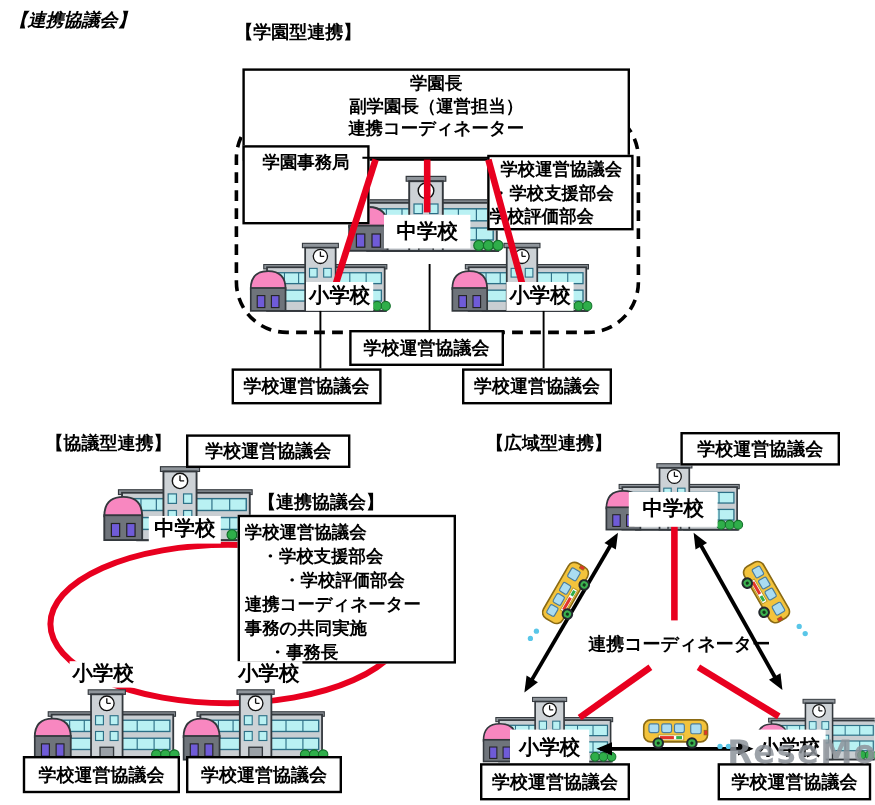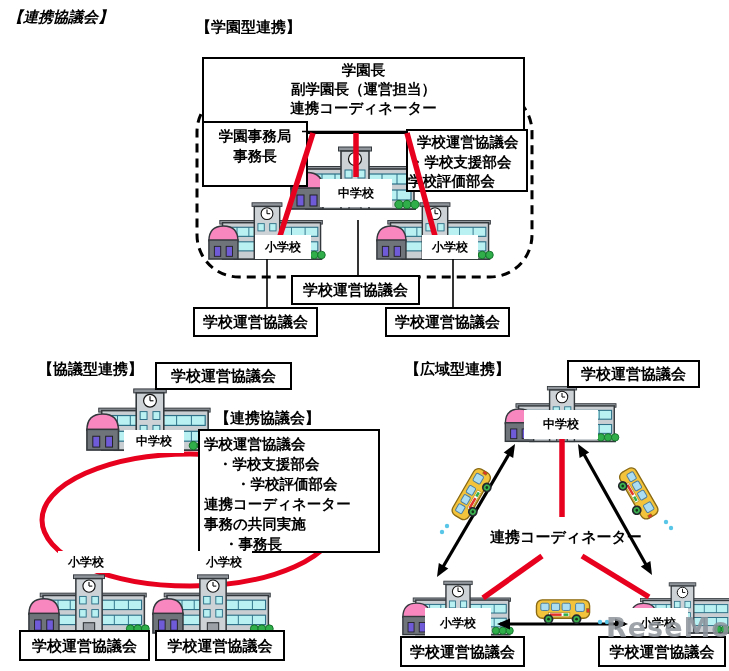--- a/index.html
+++ b/index.html
@@ -8,21 +8,21 @@
     font-family:"DejaVu Sans",sans-serif;color:#000;
   }
   .abs{position:absolute;}
   svg.layer{position:absolute;left:0;top:0;width:729px;height:671px;}
   .z0{z-index:0}.z1{z-index:1}.z3{z-index:3}.z5{z-index:5}
   .ttl{position:absolute;font-weight:bold;font-size:15px;white-space:nowrap;z-index:4;}
   .bx{position:absolute;border:2px solid #000;background:#fff;box-sizing:border-box;
       font-weight:bold;white-space:nowrap;}
   .ctr{text-align:center;}
   .ln{display:block;}
-  .lbl{position:absolute;font-weight:bold;font-size:12px;background:#fff;text-align:center;
+  .lbl{position:absolute;font-weight:bold;font-size:17px;background:#fff;text-align:center;
        white-space:nowrap;z-index:4;}
   #leadership-box{left:202px;top:42px;width:323px;height:77px;z-index:2;
       font-size:14.5px;line-height:19px;padding-top:2px;overflow:visible;margin-top:15px;}
   #office-box{left:202px;top:121px;width:106px;height:66px;z-index:2;
       font-size:14.5px;line-height:20px;padding-top:3px;}
   #council-box-tr{left:406px;top:129px;width:122px;height:63px;z-index:2;
       font-size:14.5px;line-height:19.5px;padding-top:2px;text-align:left;}
   #council-box-tr .i0{padding-left:9px;} #council-box-tr .i1{padding-left:2px;} #council-box-tr .i2{}
   .council{font-size:15px;line-height:27px;text-align:center;z-index:4;}
   #renkei-box{left:198px;top:429px;width:182px;height:124px;z-index:4;
@@ -171,21 +171,20 @@
   <div class="ttl" style="left:196px;top:18px;">【学園型連携】</div>
 
   <div class="bx ctr" id="leadership-box">
     <span class="ln">学園長</span>
     <span class="ln">副学園長（運営担当）</span>
     <span class="ln">連携コーディネーター</span>
   </div>
 
   <div class="bx ctr" id="office-box">
     <span class="ln">学園事務局</span>
-    <span class="ln">事務長</span>
   </div>
 
   <div class="bx" id="council-box-tr">
     <span class="ln i0">学校運営協議会</span>
     <span class="ln i1">・学校支援部会</span>
     <span class="ln i2">学校評価部会</span>
   </div>
 
   <div class="lbl" style="left:320px;top:179px;width:72px;line-height:28px;z-index:4;">中学校</div>
   <div class="lbl" style="left:255px;top:235px;width:56px;line-height:24px;">小学校</div>

